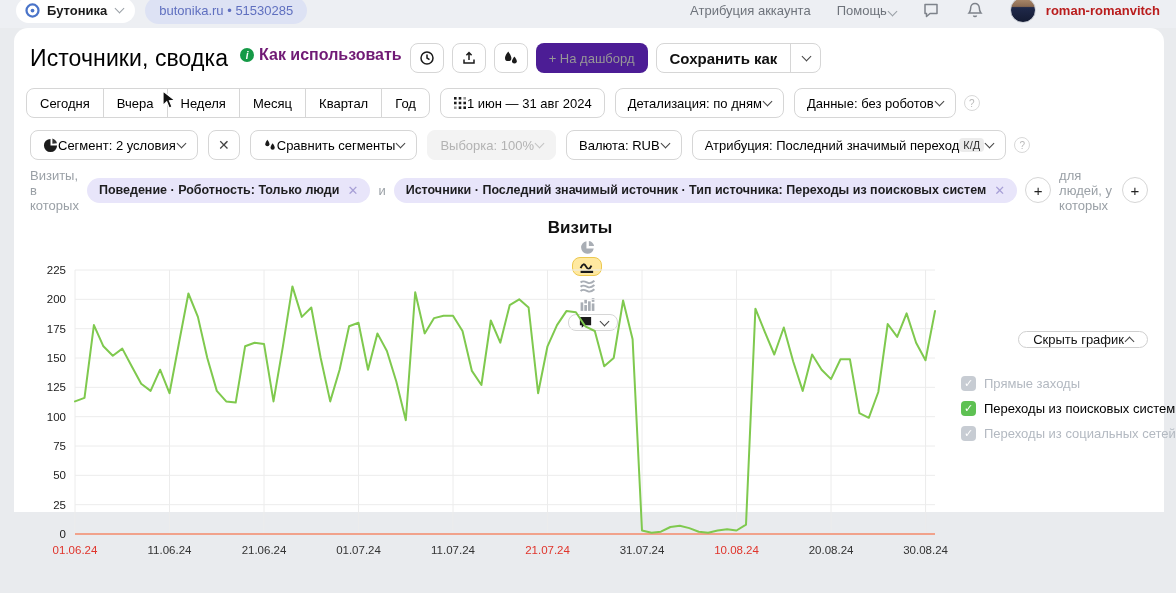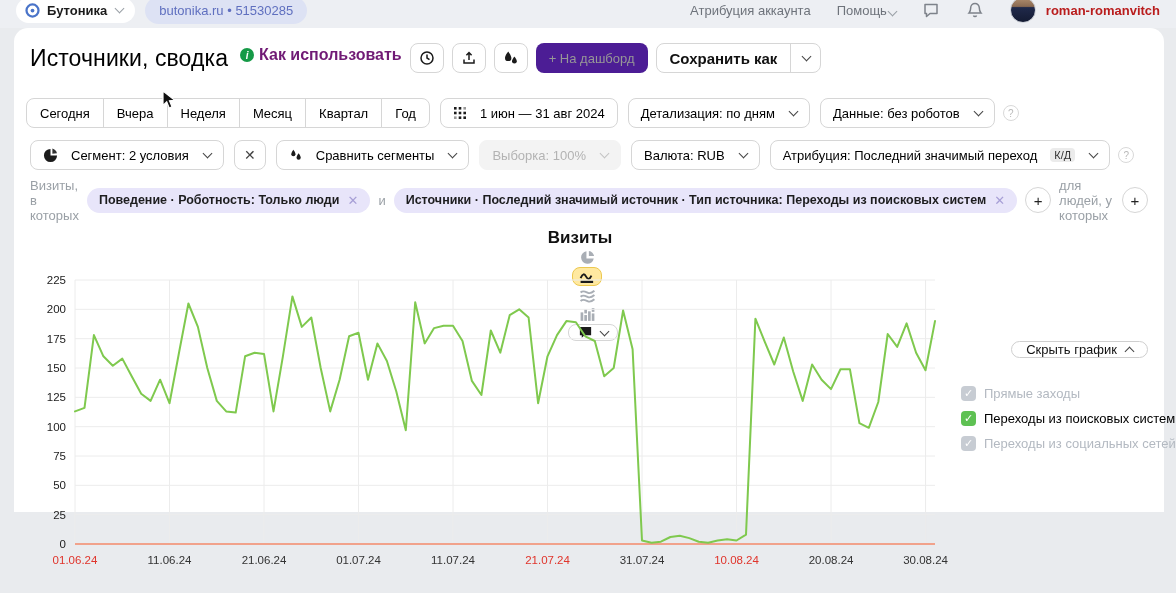--- a/index.html
+++ b/index.html
@@ -28,48 +28,48 @@
   .howto-txt { color:#701a75; font-size:16px; font-weight:700; }
   .visits-total { margin-left:auto; font-size:13px; color:#808790; }
   .icon-btn { width:34px; height:30px; border:1px solid #d6d6d6; border-radius:8px; background:#fff; display:flex; align-items:center; justify-content:center; margin-left:8px; cursor:pointer;}
   .icon-btn svg { width:16px; height:16px; color:#1b1b1b;}
   .dash-btn { margin-left:8px; height:30px; border:none; border-radius:8px; background:#4c1d95; color:#979797; font-size:13px; padding:0 13px; display:flex; align-items:center; gap:5px; font-weight:500;}
   .split-btn { margin-left:8px; display:flex; align-items:stretch; height:30px; border:1px solid #d6d6d6; border-radius:8px; background:#fff; overflow:hidden;}
   .split-main { padding:0 13px; font-size:15px; font-weight:600; display:flex; align-items:center; cursor:pointer;}
   .split-arrow { width:30px; border-left:1px solid #d6d6d6; display:flex; align-items:center; justify-content:center; cursor:pointer;}
   
   .row { display:flex; align-items:center; padding:0 12px; }
-  .row1 { margin-top:22px; height:30px; }
+  .row1 { margin-top:12px; height:30px; }
   .row2 { margin-top:12px; height:30px; }
   .btn-group { display:flex; }
   .btn-group .pbtn { border:1px solid #d6d6d6; background:#fff; font-size:13px; color:#000; padding:0 13px; height:30px; margin-left:-1px; cursor:pointer; font-family:inherit;}
   .btn-group .pbtn:first-child { border-radius:8px 0 0 8px; margin-left:0;}
   .btn-group .pbtn:last-child { border-radius:0 8px 8px 0;}
-  .tool-btn { display:flex; align-items:center; gap:13px; border:1px solid #d6d6d6; border-radius:8px; background:#fff; height:30px; padding:0 12px; font-size:13px; color:#000; margin-left:10px; cursor:pointer; white-space:nowrap;}
+  .tool-btn { display:flex; align-items:center; gap:0; border:1px solid #d6d6d6; border-radius:8px; background:#fff; height:30px; padding:0 12px; font-size:13px; color:#000; margin-left:10px; cursor:pointer; white-space:nowrap;}
   .tool-btn.disabled { background:#f3f3f3; border-color:#f3f3f3; color:#b3b3b3;}
   .tool-btn.sq { width:32px; justify-content:center; padding:0;}
   .badge { background:#ebebeb; border-radius:4px; font-size:11px; padding:1px 4px; color:#333; }
   .helpc { width:16px; height:16px; border-radius:50%; border:1px solid #d9d9d9; color:#b9b9b9; font-size:10px; display:flex; align-items:center; justify-content:center; margin-left:8px; }
   .cv { display:inline-block; width:7px; height:7px; border-right:1.6px solid #444; border-bottom:1.6px solid #444; transform:rotate(45deg); margin:-3px 0 0 2px; }
   .cv.gray { border-color:#9aa0a6; }
   .cv.up { transform:rotate(-135deg); margin-top:4px; }
   
   .filter-row { margin-top:16px; padding:0 16px; display:flex; align-items:center; gap:8px; height:28px; font-size:13px; }
   .muted { color:#9aa0a6; }
   .chip { display:flex; align-items:center; gap:8px; background:#e8e5fa; border-radius:14px; padding:5px 12px; font-size:12.5px; font-weight:600; color:#1d1d1f; white-space:nowrap;}
   .chip .x { color:#a79fd6; font-weight:400; font-size:13px; cursor:pointer;}
   .plus-btn { width:26px; height:26px; border-radius:50%; border:1px solid #d6d6d6; background:#fff; font-size:15px; color:#222; display:flex; align-items:center; justify-content:center; cursor:pointer; flex:none;}
   
   .chart-head { margin-top:14px; padding:0 16px; display:flex; align-items:center; height:30px;flex-direction:column; }
   .metric-title { font-size:17px; font-weight:600; margin-right:18px;}
   .ct-icon { width:30px; height:28px; display:flex; align-items:center; justify-content:center; border-radius:8px; border:1px solid transparent; cursor:pointer; margin-right:4px;}
   .ct-icon svg { width:17px; height:17px; }
   .ct-icon.sel { background:#ffe9a0; border-color:#ecc84f; }
   .comment-btn { margin-left:8px; height:30px; border:1px solid #d6d6d6; border-radius:8px; background:#fff; display:flex; align-items:center; gap:6px; padding:0 9px; cursor:pointer;}
-  .hide-pill { margin-left:auto; display:flex; align-items:center; gap:7px; border:1px solid #cfcfcf; border-radius:16px; height:30px; padding:0 14px; font-size:13px; background:#fff; cursor:pointer;}
+  .hide-pill { margin-left:auto; display:flex; align-items:center; border:1px solid #cfcfcf; border-radius:16px; height:30px; padding:0 14px; font-size:13px; background:#fff; cursor:pointer;}
   
   .chart-area { position:relative; margin-top:16px; height:330px; }
   #chart { position:absolute; left:0; top:0; }
   .legend { position:absolute; left:947px; top:112px; display:flex; flex-direction:column; gap:10px; }
   .leg-item { display:flex; align-items:center; gap:8px; font-size:13px; cursor:pointer; white-space:nowrap;}
   .leg-box { width:15px; height:15px; border-radius:4px; display:flex; align-items:center; justify-content:center; color:#fff; font-size:11px; flex:none;}
   .leg-item.off .leg-box { background:#c7ccd3; }
   .leg-item.off  { color:#b3b9c1; }
   .leg-item.on .leg-box { background:#5ec153; }
   .leg-item.on { color:#000; font-weight:400; }

